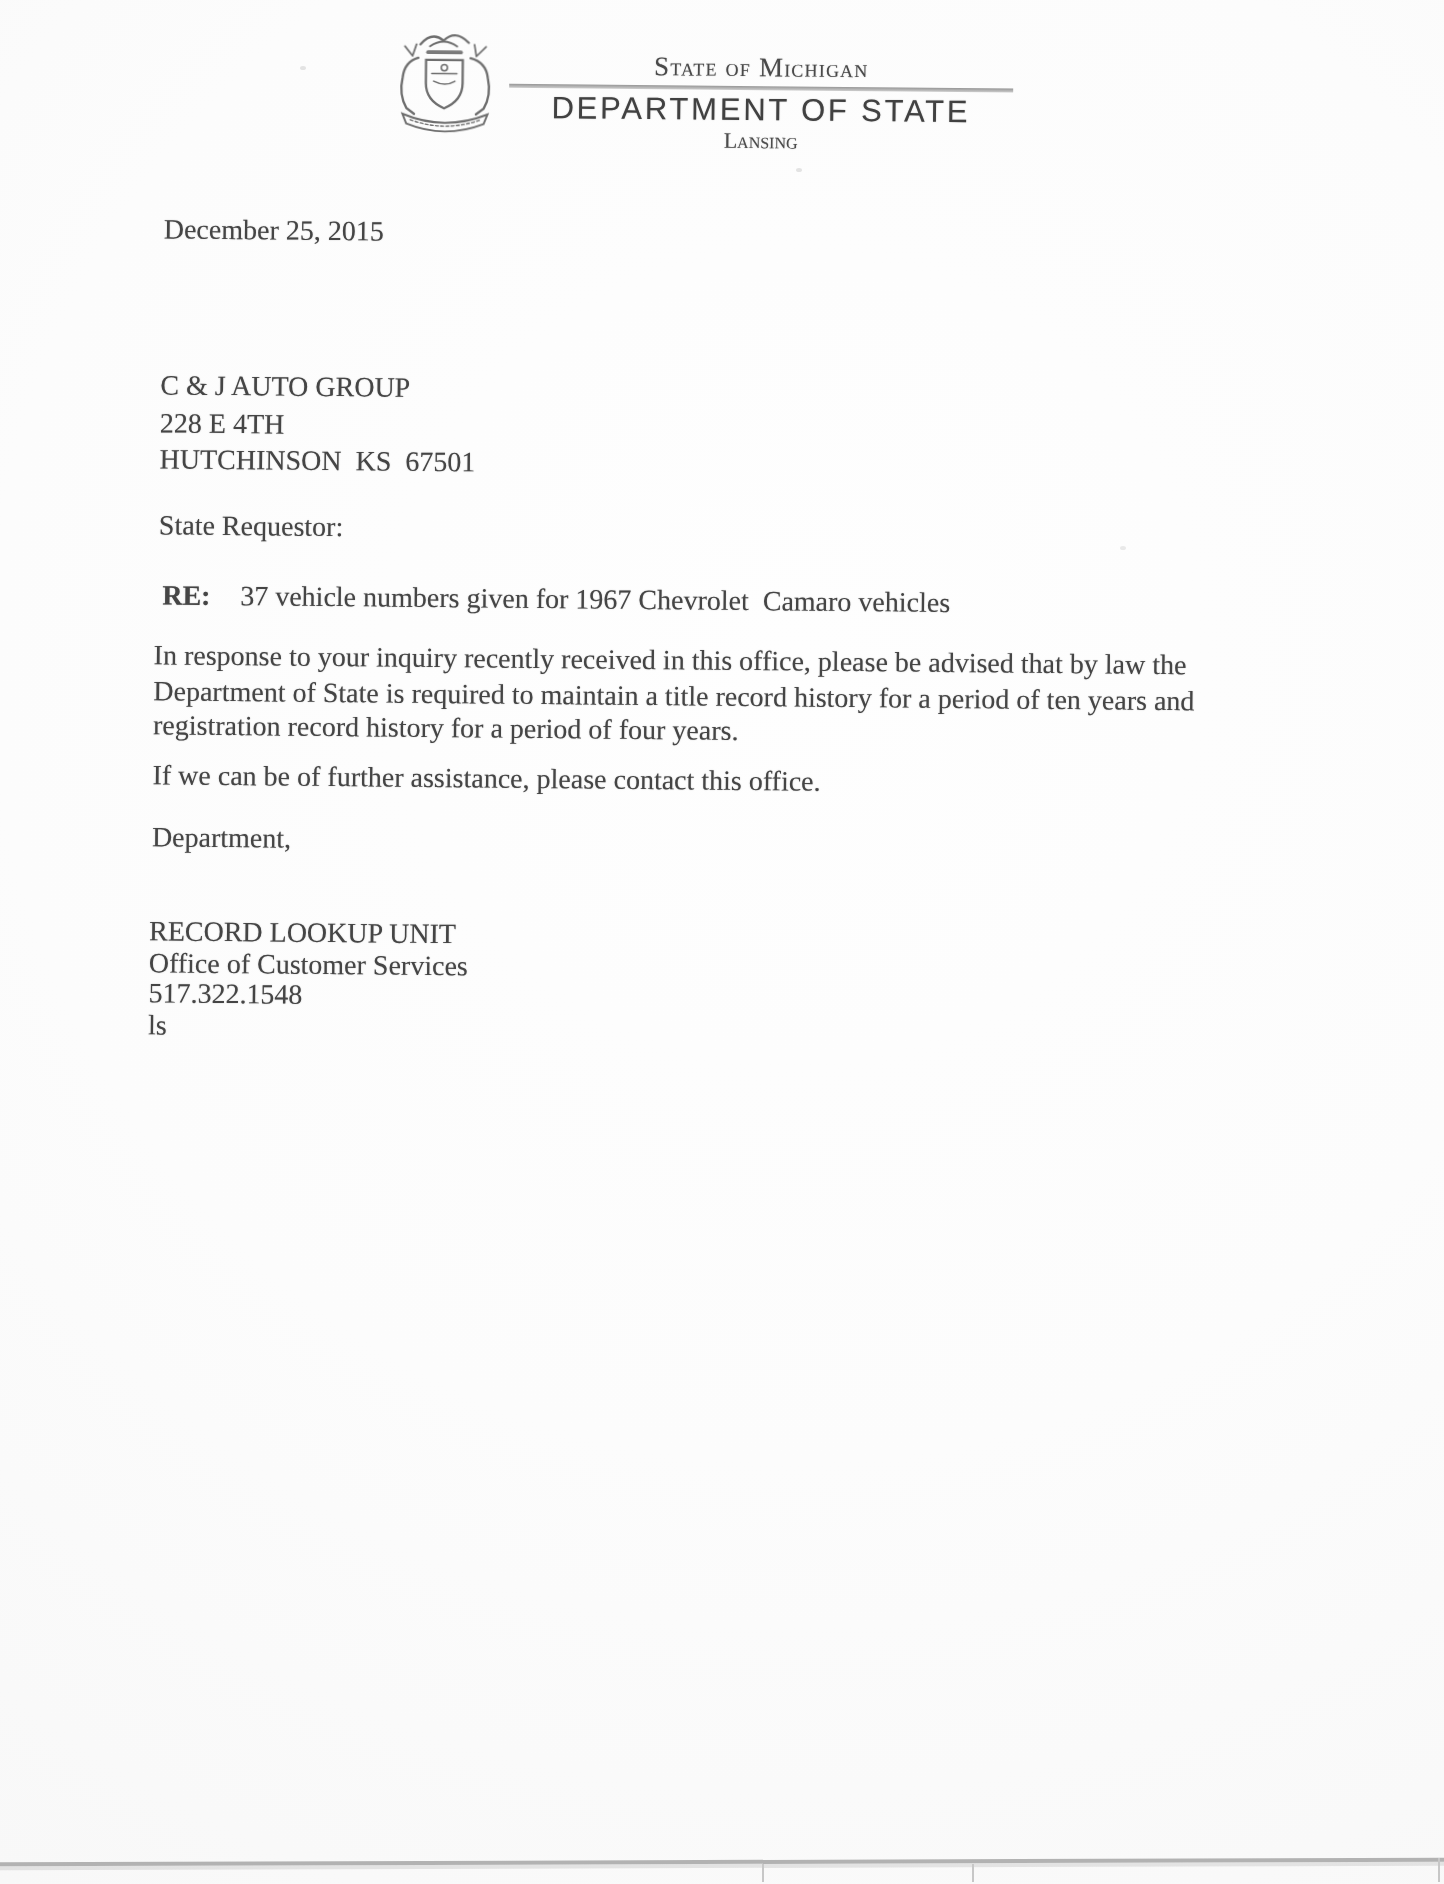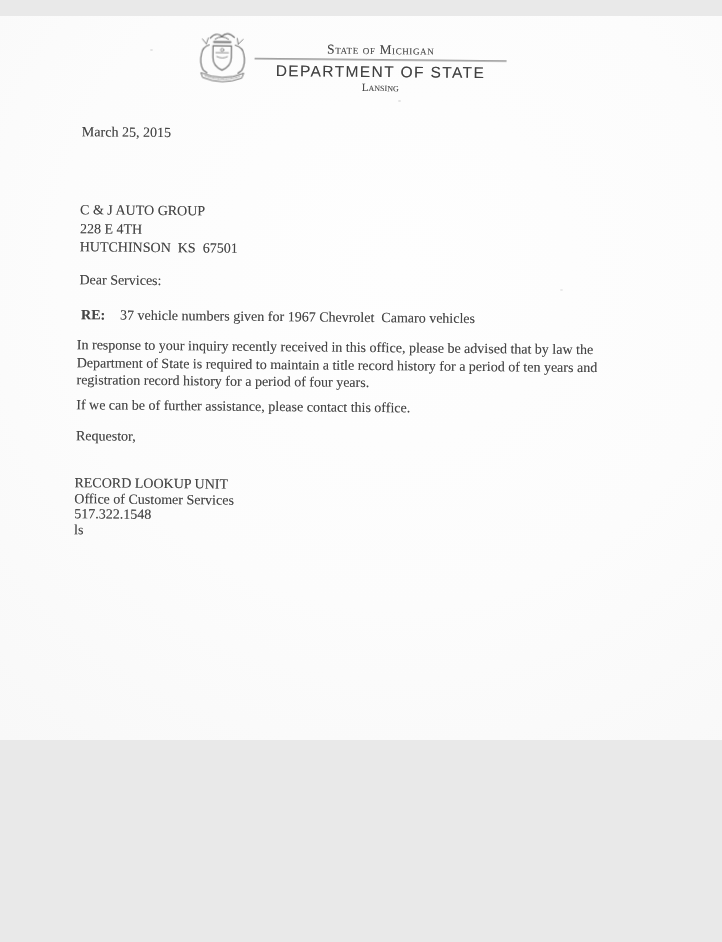--- a/index.html
+++ b/index.html
@@ -1,19 +1,19 @@
 <!DOCTYPE html>
 <html><head>
 <meta charset="utf-8">
 <style>
   html, body { margin: 0; padding: 0; background: #e9e9e9; }
   .page {
     position: relative;
-    width: 722px; height: 724px;
-    margin: 16px auto;
+    width: 722px; height: 942px;
+    margin: 0 auto;
     background: radial-gradient(circle at 55% 35%, #fefefe 0%, #fcfcfc 55%, #f8f8f8 100%);
     overflow: hidden;
     font-family: "Liberation Serif", "DejaVu Serif", serif;
     color: #454545;
   }
   .letter {
     position: absolute; inset: 0;
     transform: rotate(0.55deg);
     transform-origin: 60px 0px;
   }
@@ -86,43 +86,43 @@
         </g>
       </svg>
       <div class="lh-text">
         <div class="lh-state t">State of Michigan</div>
         <div class="lh-rule"></div>
         <div class="lh-dept t">DEPARTMENT OF STATE</div>
         <div class="lh-city t">Lansing</div>
       </div>
     </div>
 
-    <div class="block date t">March 25, 2015</div>
+    <div class="block date t">December 25, 2015</div>
 
     <div class="block addr">
       <div class="t">C &amp; J AUTO GROUP</div>
       <div class="t">228 E 4TH</div>
       <div class="t">HUTCHINSON  KS  67501</div>
     </div>
 
-    <div class="block salutation t">Dear Services:</div>
+    <div class="block salutation t">State Requestor:</div>
 
     <div class="block re">
       <span class="re-label t">RE:</span><span class="t">37 vehicle numbers given for 1967 Chevrolet  Camaro vehicles</span>
     </div>
 
     <div class="block para1">
       <div class="t">In response to your inquiry recently received in this office, please be advised that by law the</div>
       <div class="t">Department of State is required to maintain a title record history for a period of ten years and</div>
       <div class="t">registration record history for a period of four years.</div>
     </div>
 
     <div class="block para2 t">If we can be of further assistance, please contact this office.</div>
 
-    <div class="block closing t">Requestor,</div>
+    <div class="block closing t">Department,</div>
 
     <div class="block sig">
       <div class="t">RECORD LOOKUP UNIT</div>
       <div class="t">Office of Customer Services</div>
       <div class="t">517.322.1548</div>
       <div class="t">ls</div>
     </div>
 
   </div>
 

